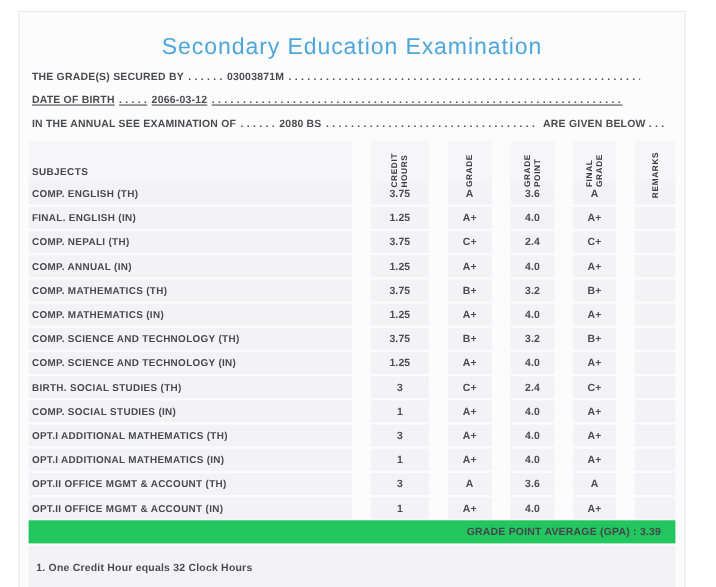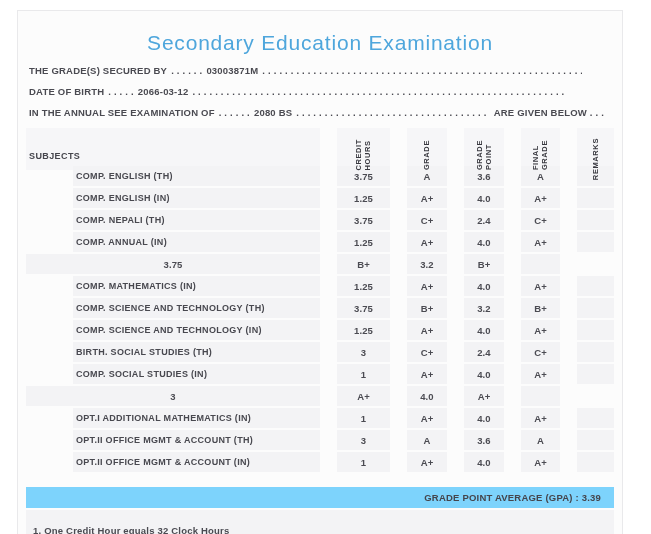--- a/index.html
+++ b/index.html
@@ -29,21 +29,21 @@
   }
   .info { margin-top: 12px; margin-left: 3px; }
   .info-line {
     display: flex; align-items: baseline;
     font-size: 9.5px; font-weight: 700; color: #4a4a51;
     letter-spacing: 0.2px; line-height: 11px;
     margin-bottom: 10px; white-space: nowrap;
   }
   .info-line > span + span { margin-left: 4px; }
   .info-line .filler { flex: 1; min-width: 0; overflow: hidden; }
-  .w1 { width: 553px; } .w2 { width: 537px; } .w3 { width: 575px; }
+  .w1 { width: 553px; } .w2 { width: 537px; text-decoration: underline; } .w3 { width: 575px; }
 
   .grade-table { margin-top: 4px; }
   .thead, .trow {
     display: grid;
     grid-template-columns: 1fr 53px 40px 40px 39px 37px;
     column-gap: 17px;
   }
   .thead { height: 36px; }
   .thead .cell { background: #f6f6f8; display: flex; align-items: flex-end; justify-content: center; overflow: visible; }
   .thead .subj-head {
@@ -62,24 +62,23 @@
 
   .trow { height: 20px; margin-top: 2px; }
   .trow .cell {
     background: #f3f3f5; display: flex; align-items: center; justify-content: center;
     font-size: 9.5px; font-weight: 700; color: #4b4b52; letter-spacing: 0.1px;
   }
   .trow .subj {
     justify-content: flex-start; padding-left: 3px;
     font-size: 9px; letter-spacing: 0.3px; color: #48484f;
     box-sizing: border-box;
-    margin-left: 47px;
   }
   .gpa-band {
-    margin-top: 15px; height: 21px; background: #7dd3fc;
+    margin-top: 1px; height: 21px; background: #22c55e;
     display: flex; align-items: center; justify-content: flex-end;
     padding-right: 13px;
     font-size: 9.5px; font-weight: 700; color: #45454c; letter-spacing: 0.2px;
   }
   .foot-band {
     margin-top: 2px; height: 46px; background: #f3f3f5;
     box-sizing: border-box; padding: 15px 0 0 7px;
     font-size: 9.5px; font-weight: 700; color: #4a4a51; letter-spacing: 0.2px;
   }
 </style>
@@ -138,21 +137,21 @@
     <div>
         <div class="trow">
         <div class="cell subj">COMP. ENGLISH (TH)</div>
         <div class="cell">3.75</div>
         <div class="cell">A</div>
         <div class="cell">3.6</div>
         <div class="cell">A</div>
         <div class="cell"></div>
       </div>
         <div class="trow">
-        <div class="cell subj">COMP. ENGLISH (IN)</div>
+        <div class="cell subj">FINAL. ENGLISH (IN)</div>
         <div class="cell">1.25</div>
         <div class="cell">A+</div>
         <div class="cell">4.0</div>
         <div class="cell">A+</div>
         <div class="cell"></div>
       </div>
         <div class="trow">
         <div class="cell subj">COMP. NEPALI (TH)</div>
         <div class="cell">3.75</div>
         <div class="cell">C+</div>
@@ -162,20 +161,21 @@
       </div>
         <div class="trow">
         <div class="cell subj">COMP. ANNUAL (IN)</div>
         <div class="cell">1.25</div>
         <div class="cell">A+</div>
         <div class="cell">4.0</div>
         <div class="cell">A+</div>
         <div class="cell"></div>
       </div>
         <div class="trow">
+        <div class="cell subj">COMP. MATHEMATICS (TH)</div>
         <div class="cell">3.75</div>
         <div class="cell">B+</div>
         <div class="cell">3.2</div>
         <div class="cell">B+</div>
         <div class="cell"></div>
       </div>
         <div class="trow">
         <div class="cell subj">COMP. MATHEMATICS (IN)</div>
         <div class="cell">1.25</div>
         <div class="cell">A+</div>
@@ -209,20 +209,21 @@
       </div>
         <div class="trow">
         <div class="cell subj">COMP. SOCIAL STUDIES (IN)</div>
         <div class="cell">1</div>
         <div class="cell">A+</div>
         <div class="cell">4.0</div>
         <div class="cell">A+</div>
         <div class="cell"></div>
       </div>
         <div class="trow">
+        <div class="cell subj">OPT.I ADDITIONAL MATHEMATICS (TH)</div>
         <div class="cell">3</div>
         <div class="cell">A+</div>
         <div class="cell">4.0</div>
         <div class="cell">A+</div>
         <div class="cell"></div>
       </div>
         <div class="trow">
         <div class="cell subj">OPT.I ADDITIONAL MATHEMATICS (IN)</div>
         <div class="cell">1</div>
         <div class="cell">A+</div>

